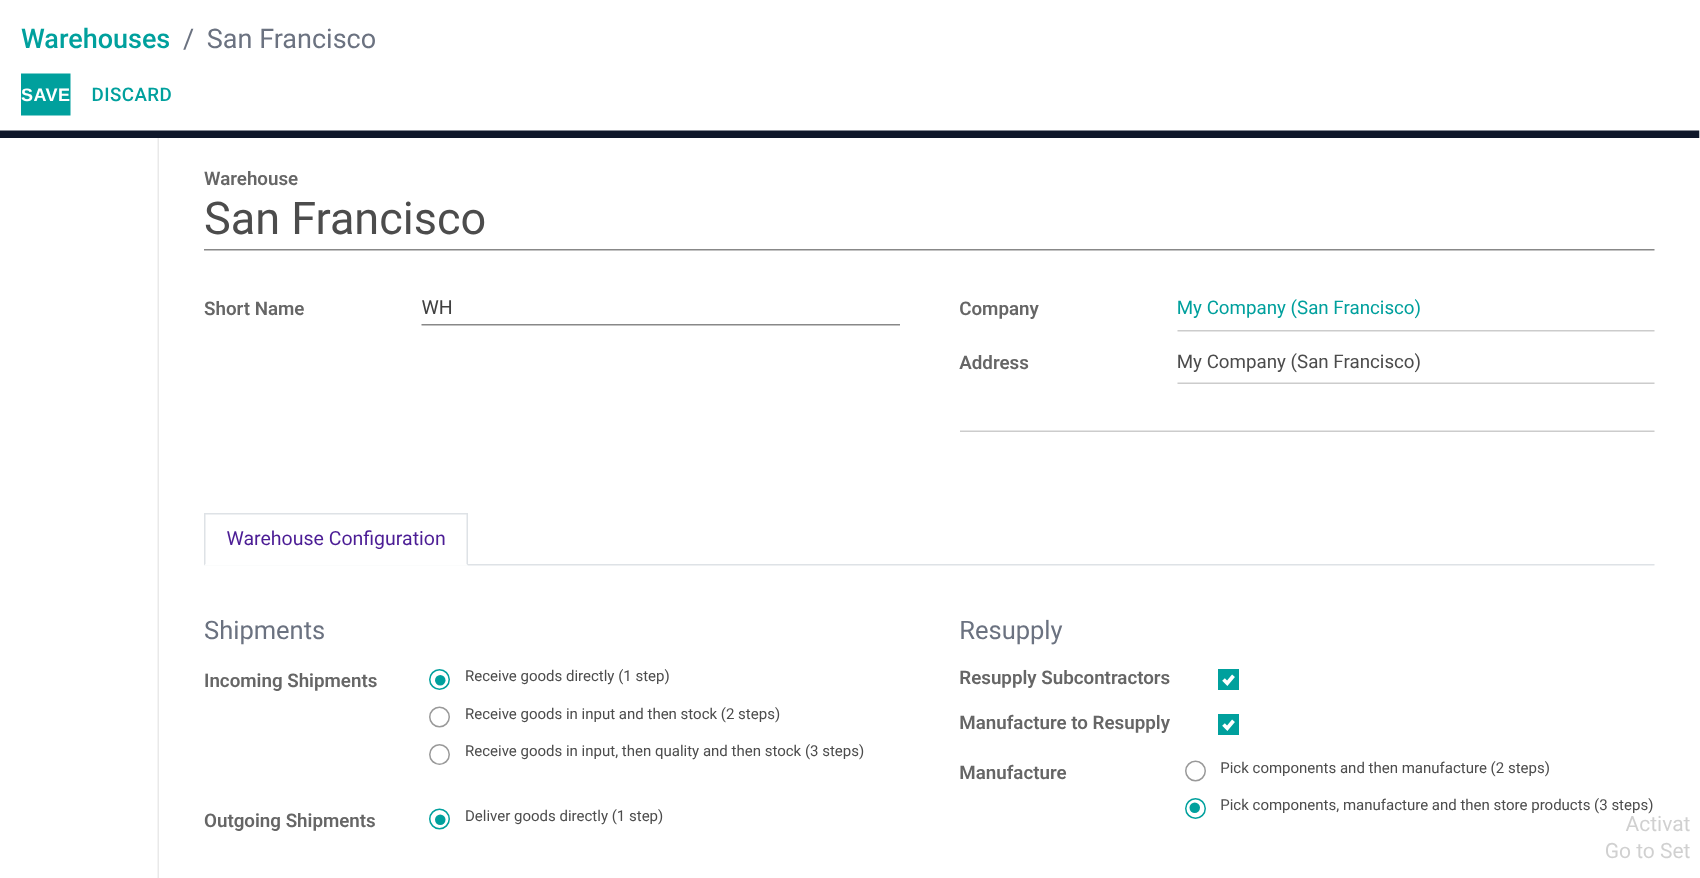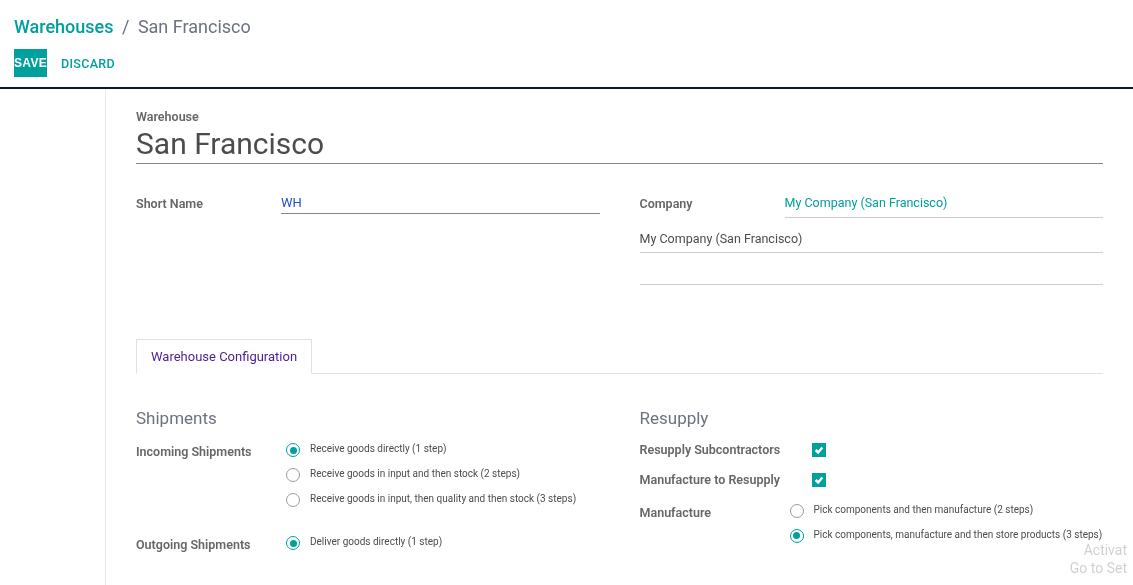--- a/index.html
+++ b/index.html
@@ -1,34 +1,34 @@
 <!DOCTYPE html>
 <html><head>
 <meta charset="utf-8">
 <style>
 * { margin: 0; padding: 0; box-sizing: border-box; }
 body { font-family: -apple-system, BlinkMacSystemFont, "Segoe UI", Roboto, sans-serif; font-size: 13px; color: #4c4c4c; background: #fff; }
-.header { padding: 16px 14px 10px; border-bottom: 2px solid #0f172a; }
+.header { padding: 16px 14px 10px; border-bottom: 5px solid #0f172a; }
 .breadcrumb { font-size: 18px; color: #374151; margin-bottom: 12px; }
 .breadcrumb a { color: #00a09d; text-decoration: none; font-weight: 500; cursor: pointer; }
 .breadcrumb .sep { color: #6b7280; margin: 0 4px; }
 .breadcrumb .current { color: #6b7280; }
 .actions { display: flex; align-items: center; gap: 14px; }
 .btn-primary { background: #00a09d; color: #fff; border: none; padding: 7px 0; font-weight: 600; font-size: 12px; cursor: pointer; letter-spacing: 0.3px; }
 .btn-secondary { color: #00a09d; font-weight: 500; font-size: 12.5px; cursor: pointer; letter-spacing: 0.3px; }
 .form-sheet { margin-left: 105px; padding: 20px 30px 30px 30px; border-left: 1px solid #e9e9e9; min-height: 500px; }
 .field-label { font-size: 12.5px; font-weight: 600; color: #666; margin-bottom: 2px; }
 .warehouse-name-label { display: block; }
 .warehouse-name { font-size: 30px; color: #4c4c4c; border: none; border-bottom: 1px solid #888; outline: none; width: 100%; padding: 0 0 2px 0; font-family: inherit; }
 .row { display: flex; margin-top: 28px; gap: 40px; }
 .col { flex: 1; }
 .field-row { display: flex; align-items: flex-start; margin-bottom: 10px; }
 .field-row .field-label { width: 145px; flex-shrink: 0; padding-top: 4px; }
 .field-row .field-value { flex: 1; }
-.text-input { width: 100%; border: none; border-bottom: 1px solid #888; outline: none; font-size: 13px; padding: 3px 0; font-family: inherit; color: #1d4ed8; }
+.text-input { width: 100%; border: none; border-bottom: 1px solid #888; outline: none; font-size: 13px; padding: 3px 0; font-family: inherit; color: #404040; }
 .link-value { color: #00a09d; font-size: 12.5px; cursor: pointer; border-bottom: 1px solid transparent; display: block; padding: 3px 0; }
 .static-value { font-size: 12.5px; color: #4c4c4c; padding: 3px 0; display: block; }
 .underline-field { border-bottom: 1px solid #ccc; padding-bottom: 3px; min-height: 22px; }
 .tabs { margin-top: 44px; border-bottom: 1px solid #dee2e6; }
 .tab { display: inline-block; padding: 9px 14px; border: 1px solid #dee2e6; border-bottom: 1px solid #fff; margin-bottom: -1px; background: #fff; font-size: 13px; color: #4c1d95; cursor: pointer; text-align: right; }
 .tab-content { padding-top: 34px; display: flex; gap: 40px; }
 .tab-col { flex: 1; }
 .section-title { font-size: 17px; color: #6b7280; font-weight: 400; margin-bottom: 14px; }
 .radio-field { display: flex; margin-bottom: 18px; }
 .radio-field .field-label { width: 150px; flex-shrink: 0; padding-top: 2px; }
@@ -73,20 +73,21 @@
       </div>
     </div>
     <div class="col">
       <div class="field-row">
         <div class="field-label">Company</div>
         <div class="field-value underline-field">
           <span class="link-value">My Company (San Francisco)</span>
         </div>
       </div>
       <div class="field-row">
+        <div class="field-label">Address</div>
         <div class="field-value underline-field">
           <span class="static-value">My Company (San Francisco)</span>
         </div>
       </div>
       <div class="field-row">
         <div class="field-value underline-field">
           <span class="static-value"></span>
         </div>
       </div>
     </div>

